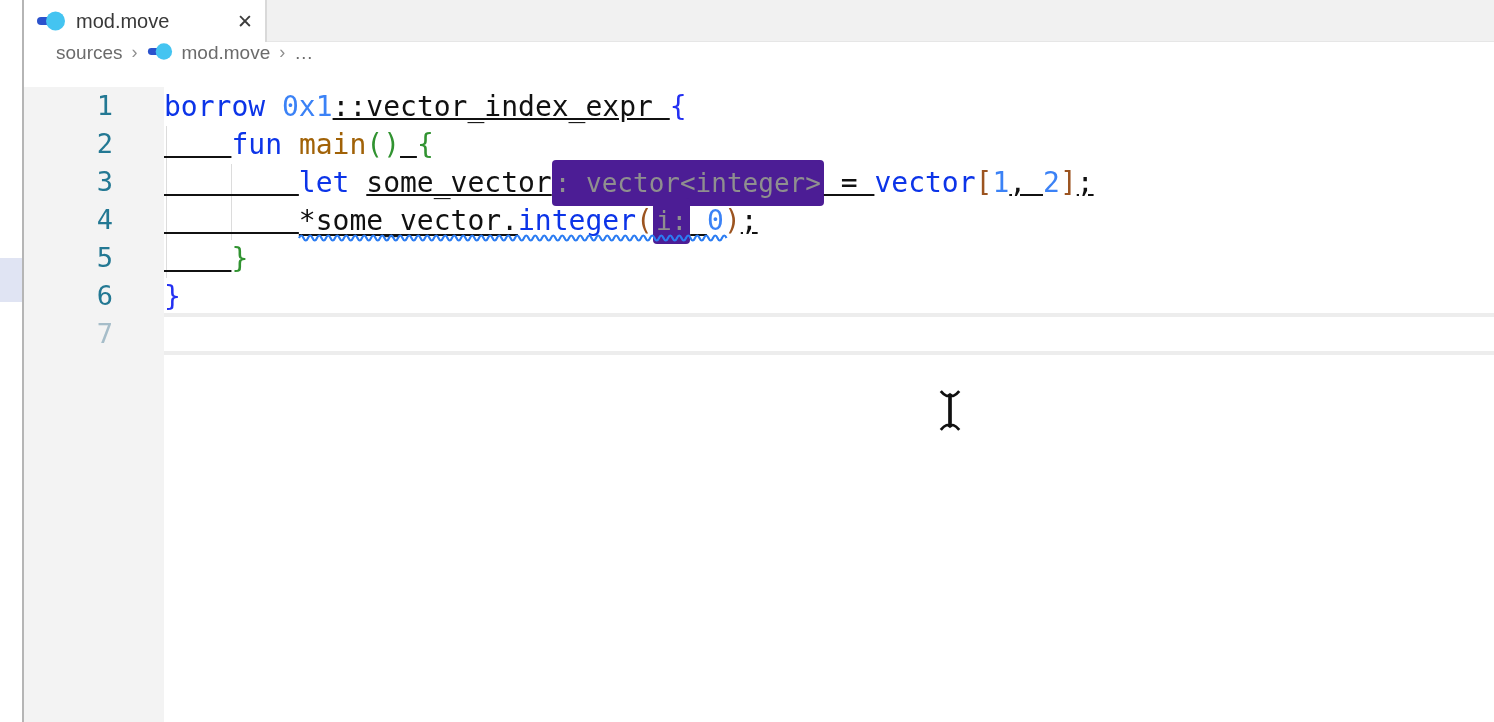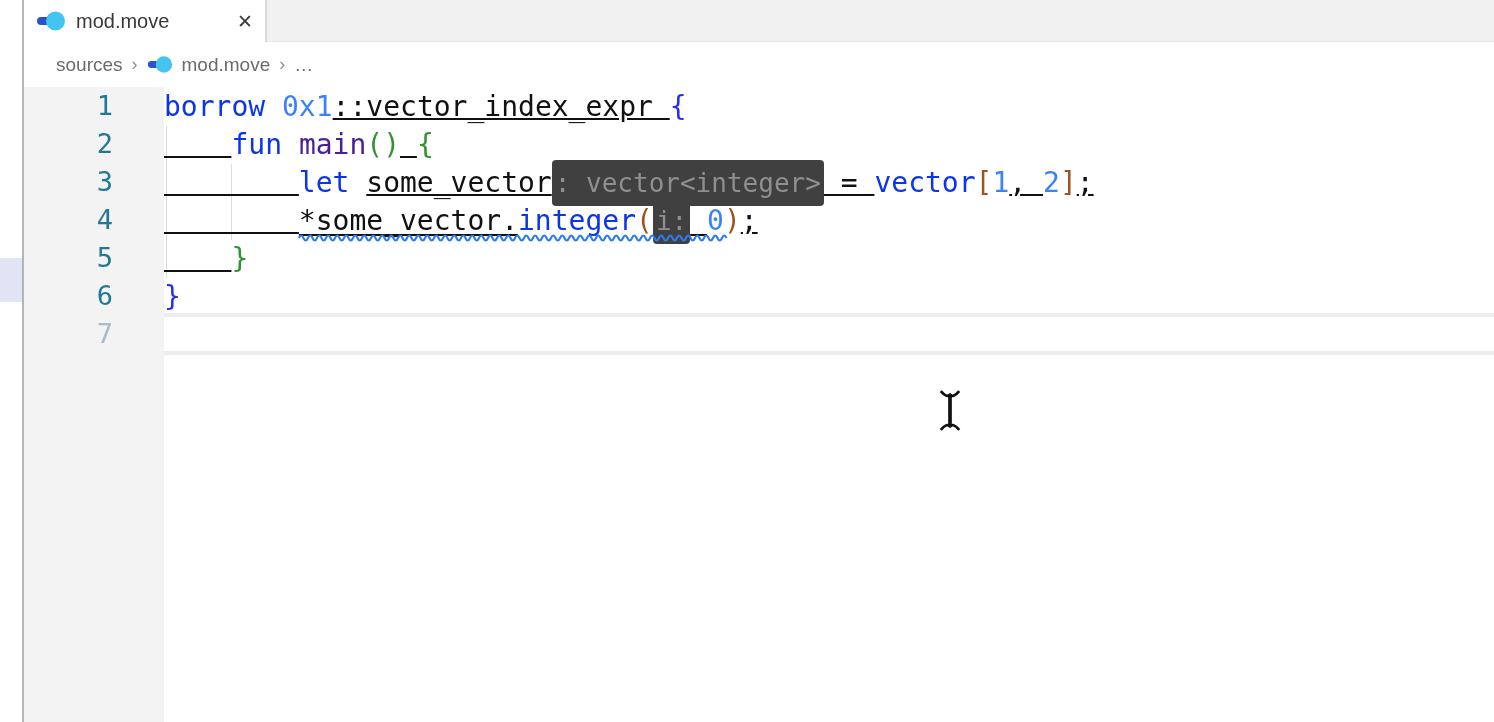--- a/index.html
+++ b/index.html
@@ -13,43 +13,43 @@
   
   .tabbar{position:absolute;left:24px;top:0;right:0;height:42px;display:flex;}
   .tab{width:243px;height:42px;background:#ffffff;border-right:2px solid #d9d9d9;
        display:flex;align-items:center;gap:10px;padding:0 12px;box-sizing:border-box;}
   .tab-label{font-size:20px;color:#383838;white-space:nowrap;}
   .tab-close{margin-left:auto;font-size:19px;color:#3c3c3c;cursor:pointer;line-height:1;}
   .tabbar-rest{flex:1;background:#f1f1f1;border-bottom:1px solid #e6e6e6;}
 
   
   .breadcrumb{position:absolute;left:24px;top:42px;right:0;height:45px;background:#ffffff;
-              display:flex;align-items:center;gap:9px;padding-left:32px;font-size:19px;color:#6b6b6b;}
+              display:flex;gap:9px;padding-left:32px;font-size:19px;color:#6b6b6b;}
   .crumb{white-space:nowrap;}
   .crumb-sep{color:#8f8f8f;font-size:18px;}
   .move-icon{display:inline-block;vertical-align:middle;}
 
   
   .gutter{position:absolute;left:24px;top:87px;width:140px;height:635px;background:#f3f3f3;}
   .ln{height:38px;line-height:38px;text-align:right;padding-right:51px;
       font-family:"DejaVu Sans Mono",monospace;font-size:27px;color:#237893;}
   .ln.dim{color:#a6bdc9;}
 
   
   .code{position:absolute;left:164px;top:88px;right:0;}
   .code-line{height:38px;line-height:38px;white-space:pre;
              font-family:"DejaVu Sans Mono",monospace;font-size:28px;color:#111111;}
   .tk-plain{color:#111111;text-decoration:underline;}
   .tk-kw{color:#0c34e8;}
   .tk-num{color:#3b82f6;}
-  .tk-fn{color:#4c1d95;}
+  .tk-fn{color:#a16207;}
   .tk-b1{color:#2330f2;}
   .tk-b2{color:#319331;}
   .tk-b3{color:#9c5420;}
-  .tk-hint{color:#8f8f8f;background:#404040;border-radius:4px;padding:8px 3px;font-size:26px;margin-top:27px;}
+  .tk-hint{color:#8f8f8f;background:#4c1d95;border-radius:4px;padding:8px 3px;font-size:26px;margin-top:27px;}
   .tk-u{text-decoration-thickness:2px;text-underline-offset:4px;}
 
   
   .indent-guide{position:absolute;width:1px;background:#dcdcdc;}
   .guide-1{left:166px;top:126px;height:152px;}
   .guide-2{left:231px;top:164px;height:76px;}
 
   
   .current-line{position:absolute;left:164px;right:0;top:313px;height:34px;
                 border-top:4px solid #ededed;border-bottom:4px solid #ededed;background:#ffffff;}

